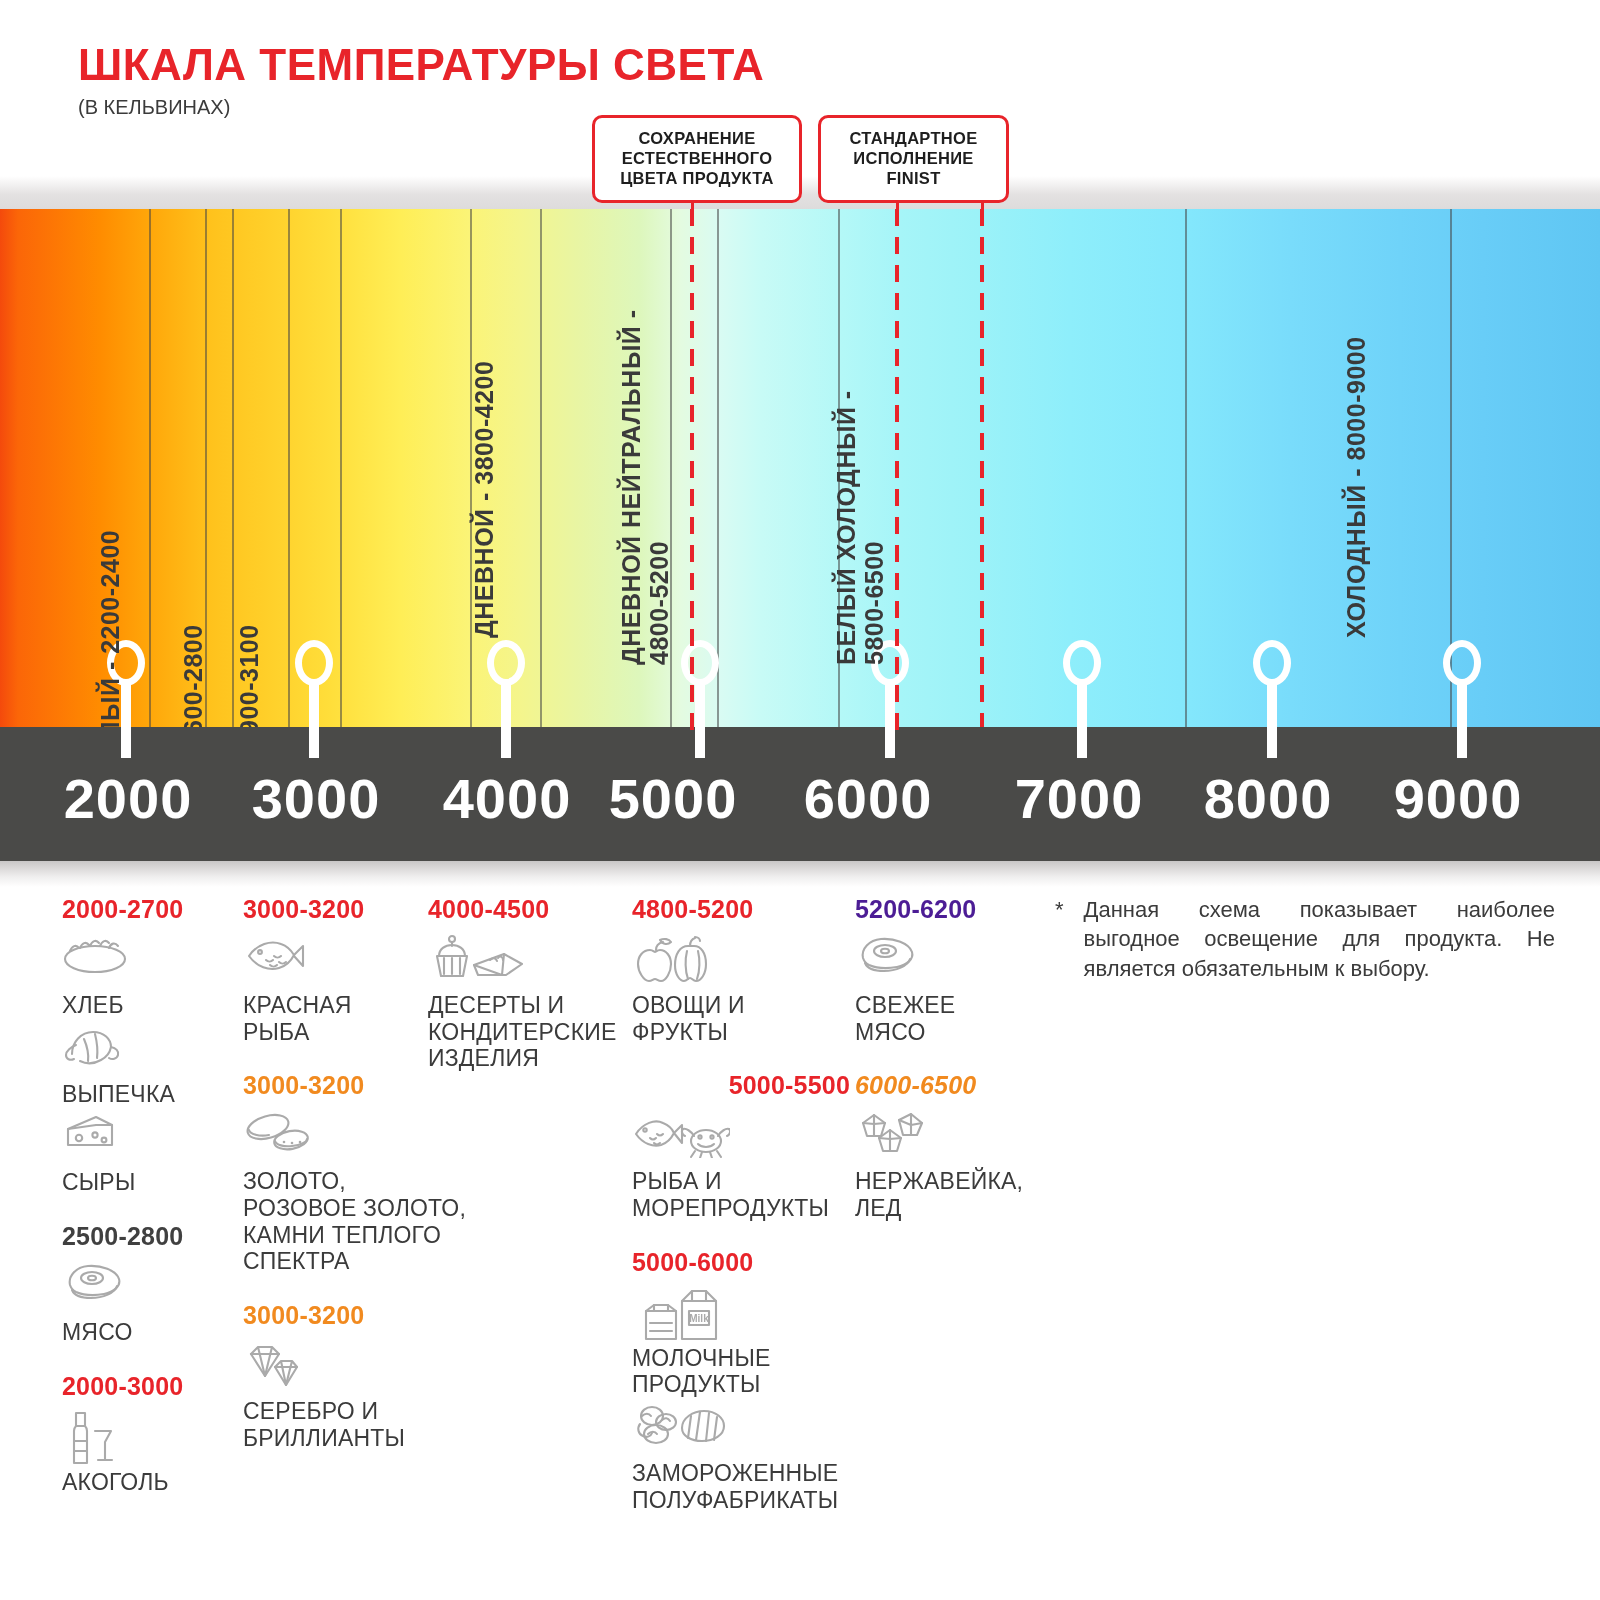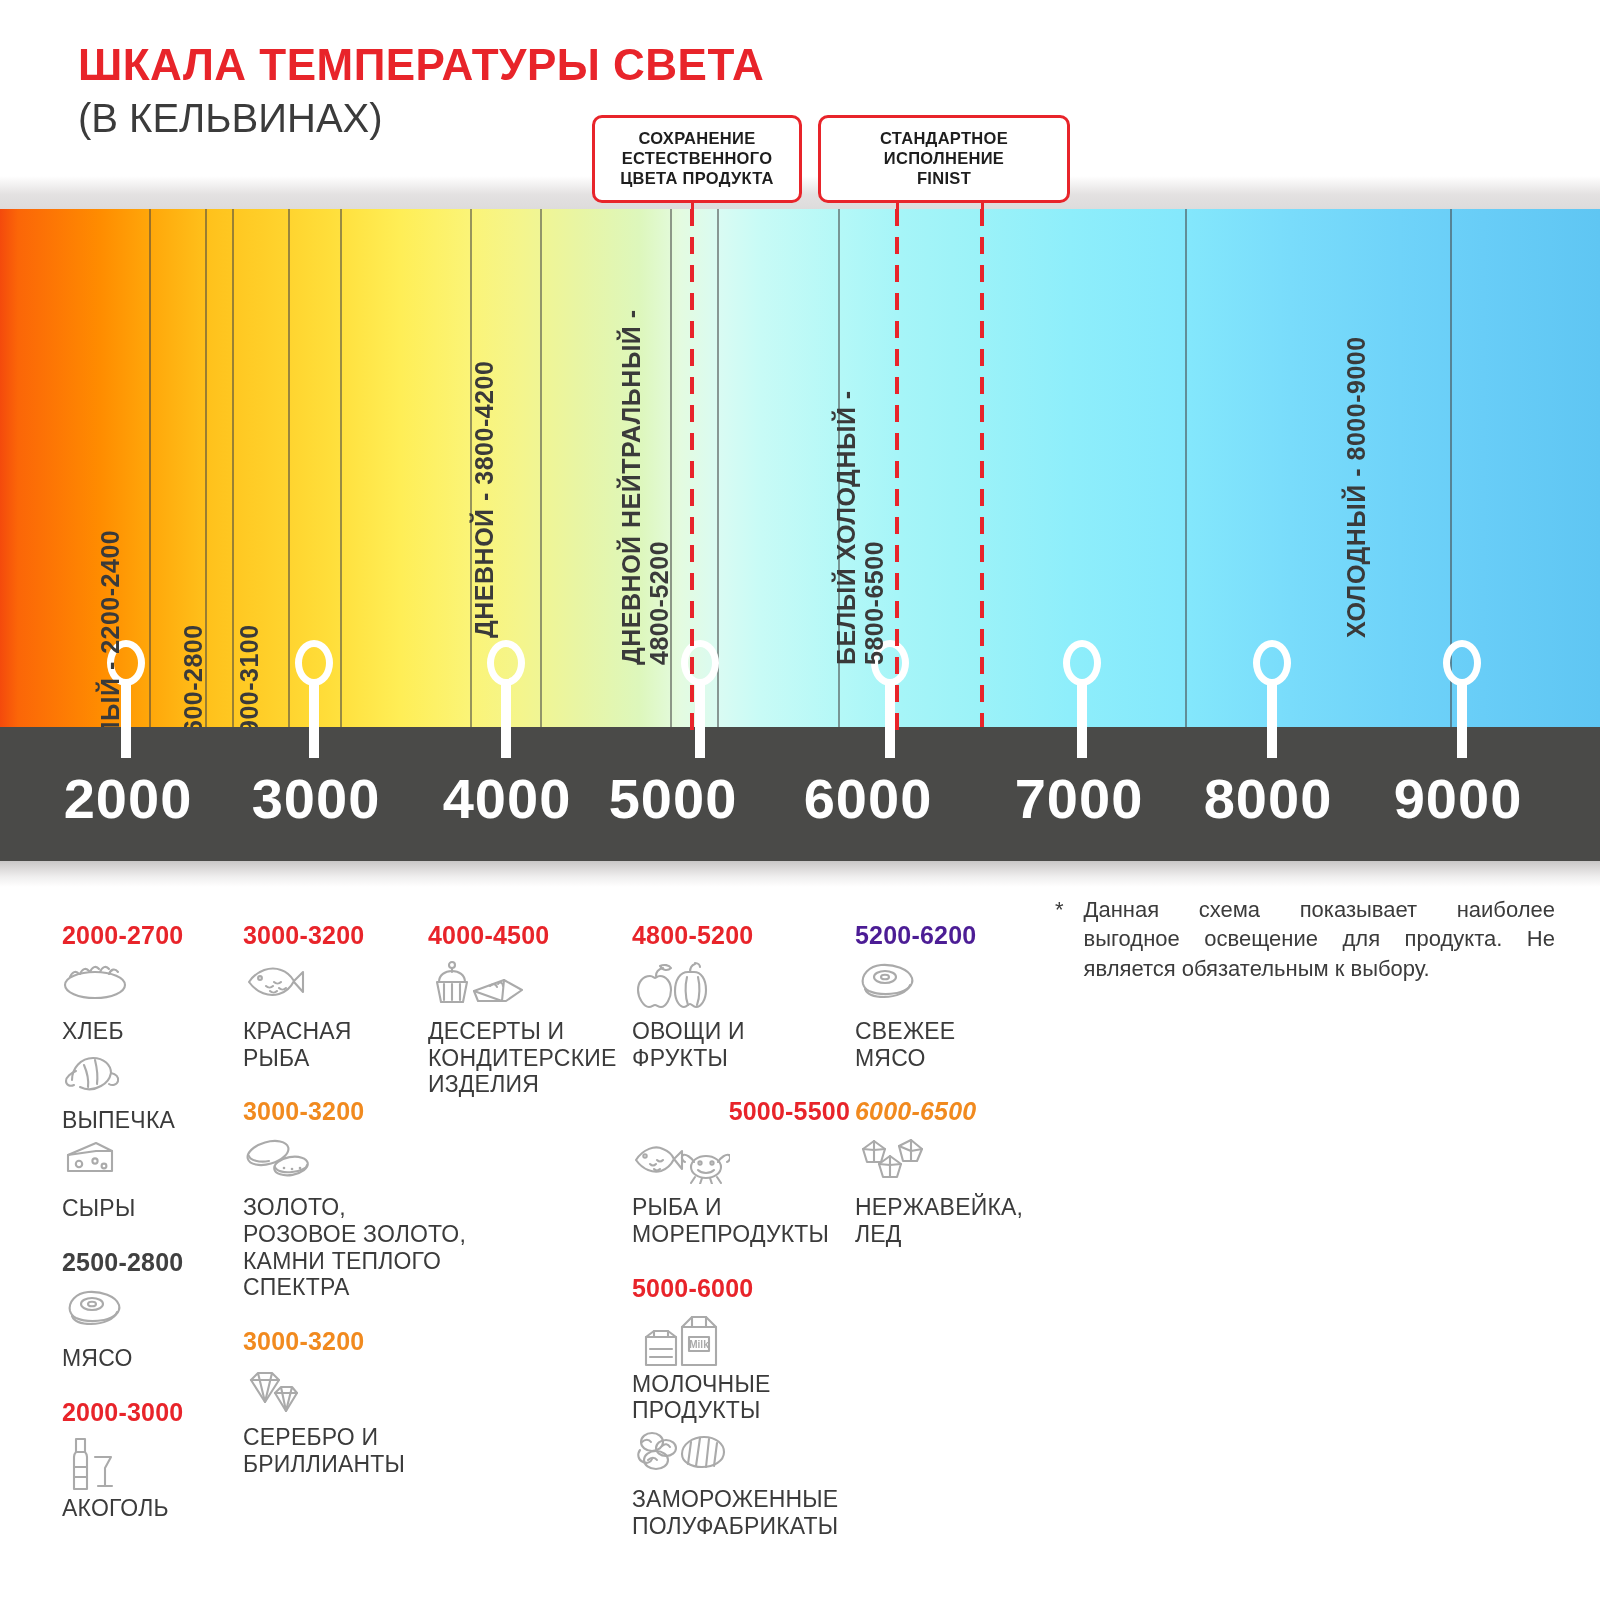--- a/index.html
+++ b/index.html
@@ -13,40 +13,40 @@
 
   
   .title {
     position: absolute; left: 78px; top: 40px;
     font-size: 44px; font-weight: bold; letter-spacing: .5px;
     color: #e8242a;
     white-space: nowrap;
   }
   .subtitle {
     position: absolute; left: 78px; top: 96px;
-    font-size: 40px; color: #3b3b3b; white-space: nowrap;
+    font-size: 20px; color: #3b3b3b; white-space: nowrap;
   }
 
   
   .callout {
     position: absolute;
     border: 3px solid #e8242a;
     border-radius: 10px;
     background: #ffffff;
     text-align: center;
     padding: 10px 14px 12px 14px;
     line-height: 1.22;
     font-size: 16.5px;
     font-weight: bold;
     color: #1e1e1e;
     letter-spacing: .3px;
     z-index: 8;
   }
   #callout-natural { left: 592px; top: 115px; width: 210px; }
-  #callout-finist  { left: 818px; top: 115px; width: 252px; }
+  #callout-finist  { left: 818px; top: 115px; width: 191px; }
 
   .callout-leg {
     position: absolute; width: 3px; background: #e8242a; z-index: 7;
   }
 
   
   .band-shadow {
     position: absolute; left: 0; top: 176px; width: 1600px; height: 34px;
     background: linear-gradient(to bottom, #ffffff 0%, #e3e1e1 55%, #dddbdb 100%);
   }
@@ -122,21 +122,21 @@
     width: 38px; height: 46px;
     border: 7px solid #ffffff; border-radius: 50%;
     background: transparent;
   }
   .marker .stem {
     position: absolute; left: -5px; top: 40px;
     width: 10px; height: 78px; background: #ffffff;
   }
 
   
-  .legend-col { position: absolute; margin-top: 26px; }
+  .legend-col { position: absolute; }
   .lg-head {
     font-size: 25px; font-weight: bold; letter-spacing: .2px;
     margin-bottom: 10px;
   }
   .lg-item { margin-bottom: 4px; }
   .lg-icon { display: block; height: 56px; margin-bottom: 2px; }
   .lg-icon svg { display: block; }
   .lg-label {
     font-size: 23px; color: #3b3b3b; line-height: 1.16;
     letter-spacing: .2px; white-space: pre-line;

